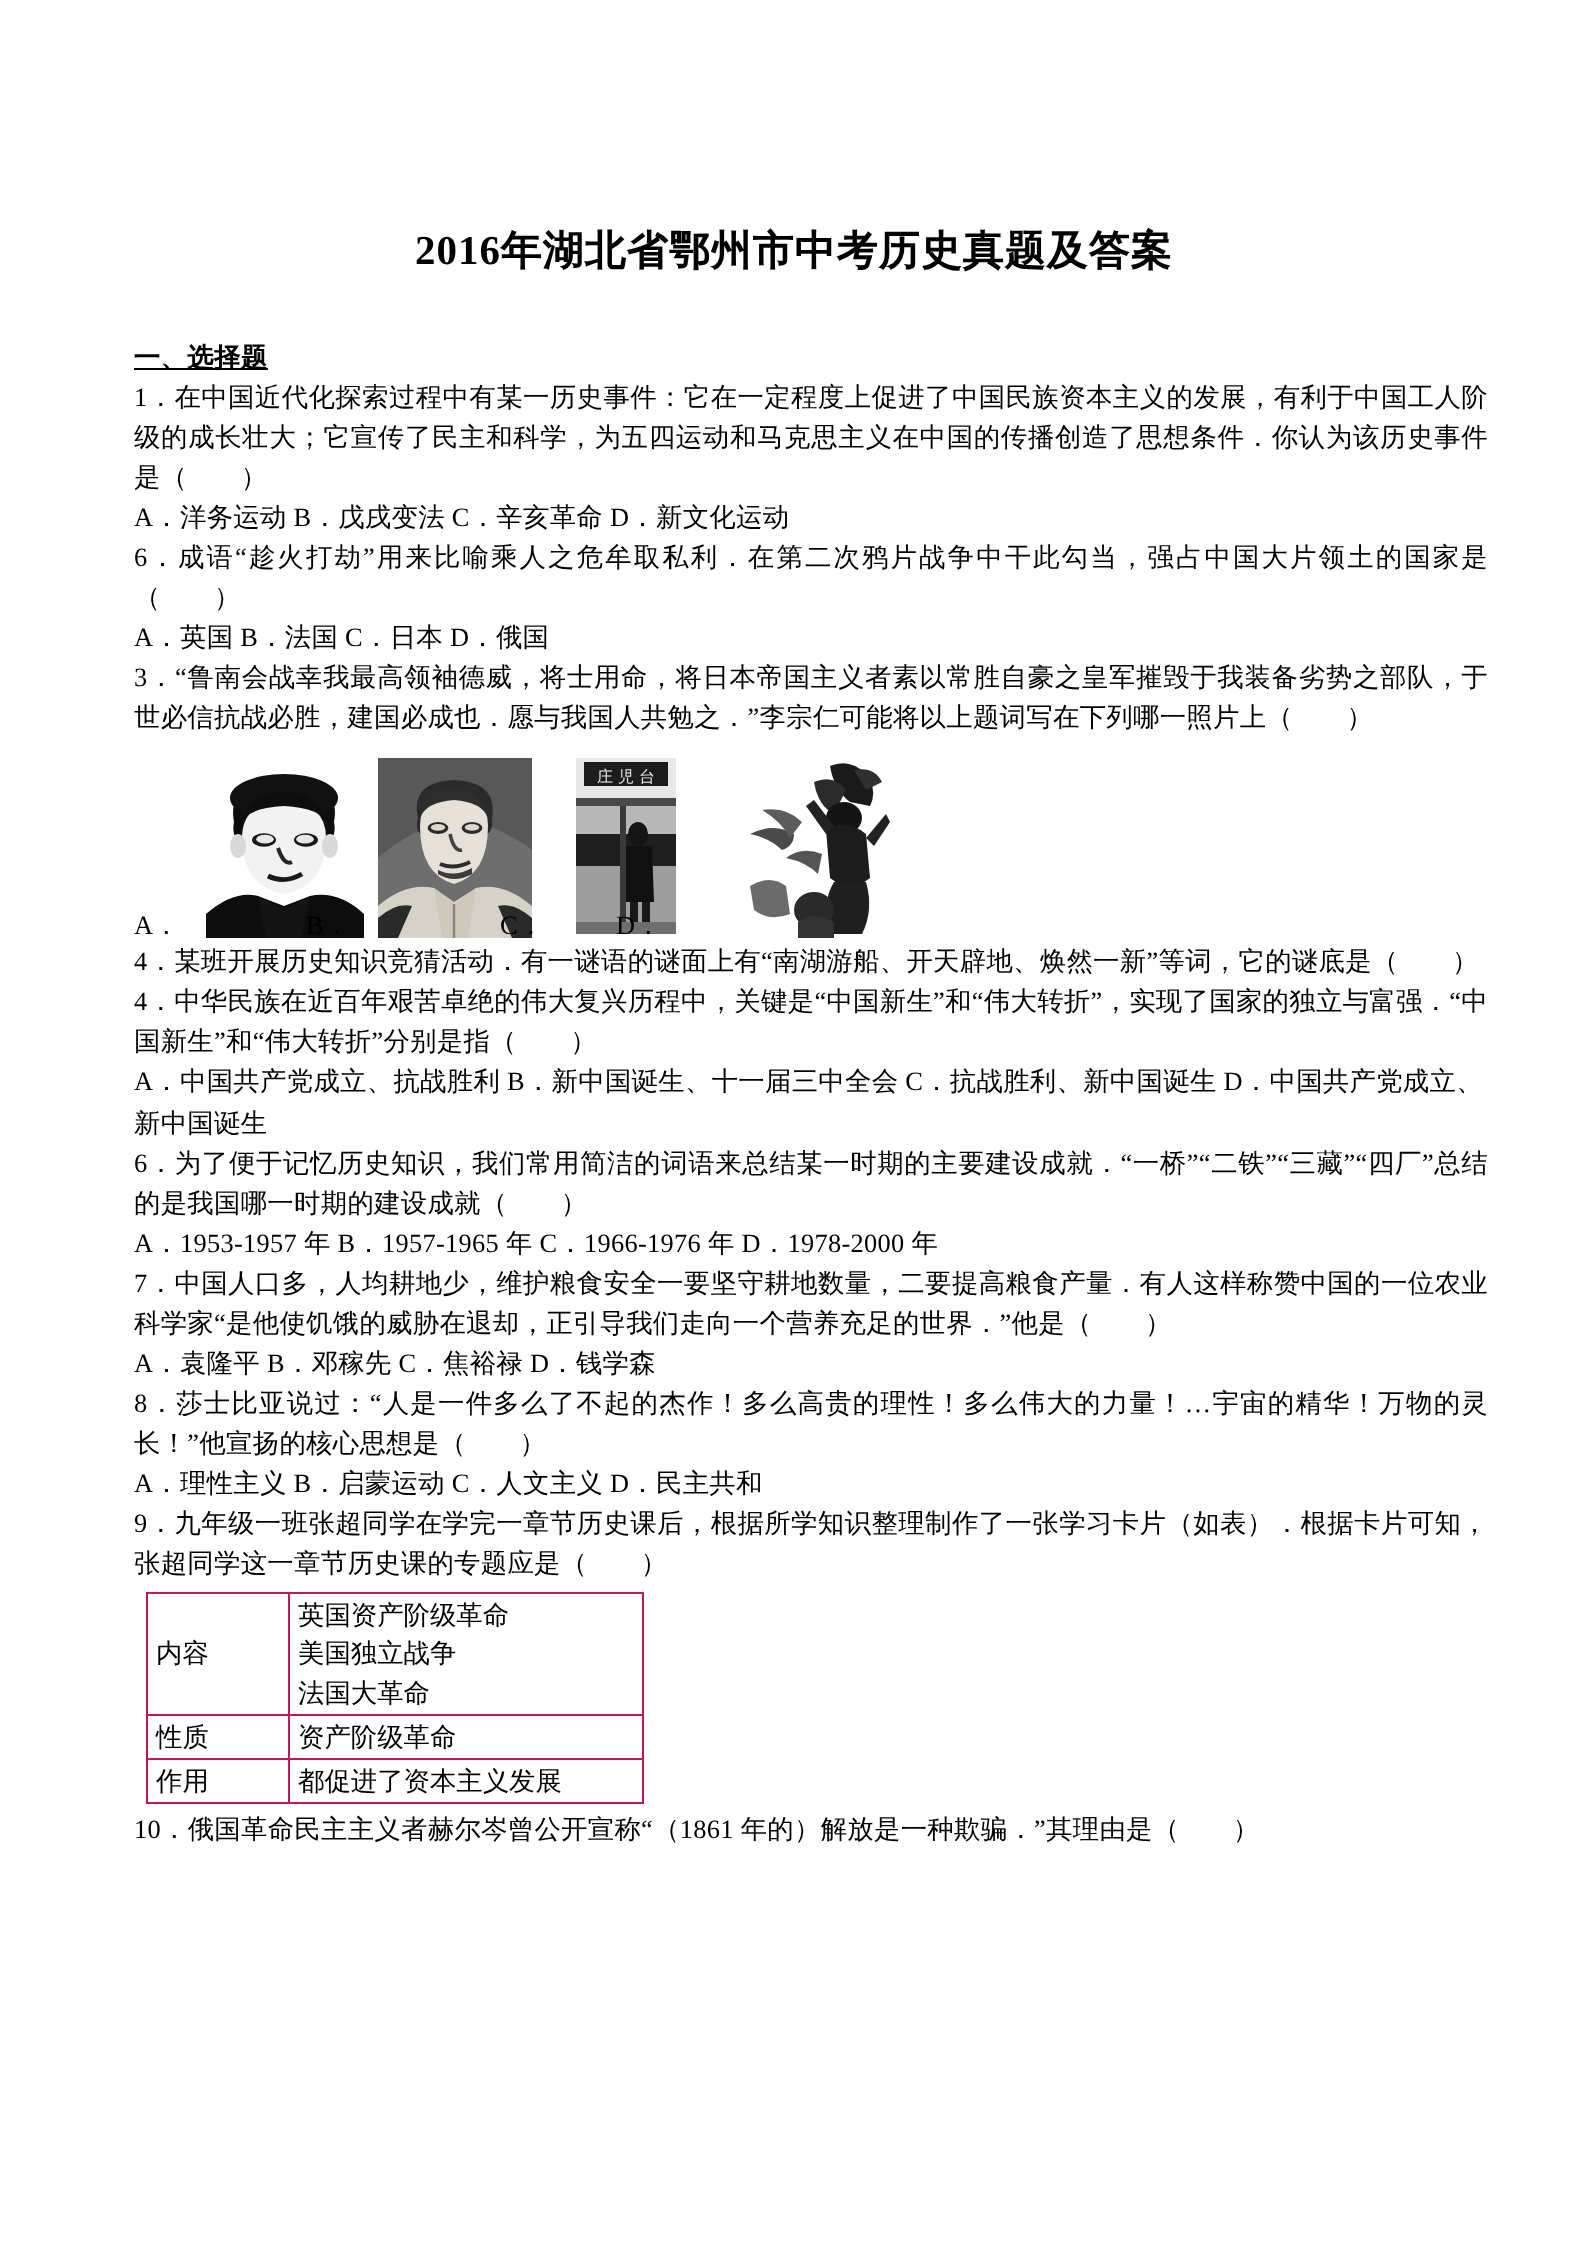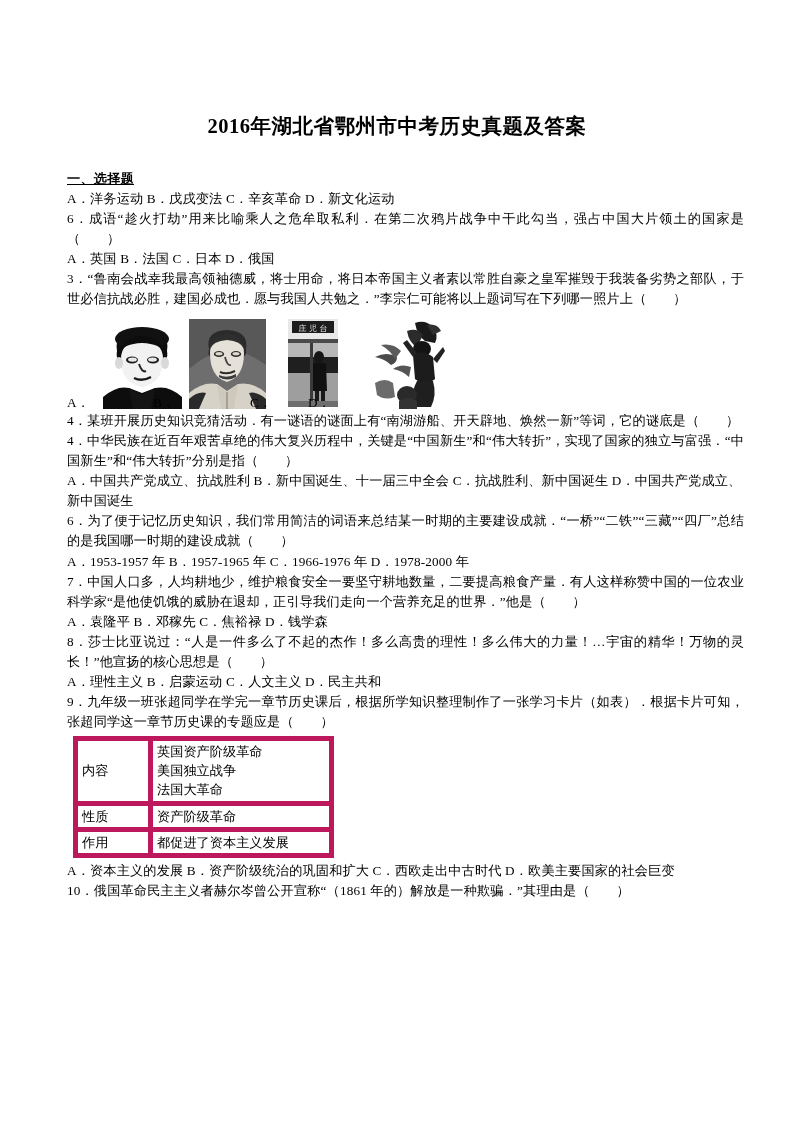--- a/index.html
+++ b/index.html
@@ -77,21 +77,21 @@
     bottom: 0;
     font-size: 13.2px;
     line-height: 1;
   }
   .card-table {
     border-collapse: collapse;
     margin: 4px 0 3px 6px;
     table-layout: fixed;
   }
   .card-table td {
-    border: 5px solid #be185d;
+    border: 1px solid #be185d;
     font-size: 13.2px;
     line-height: 1.45;
     padding: 1px 4px;
     vertical-align: middle;
   }
   .card-table td.k { width: 62px; }
   .card-table td.v { width: 168px; }
   .multi { white-space: pre-line; }
   svg { display: block; }
 </style>
@@ -101,20 +101,21 @@
 <div class="page">
 
   <div class="doc-title">2016年湖北省鄂州市中考历史真题及答案</div>
 
   <div class="body-area">
 
     <div>
       <span class="section-head">一、选择题</span>
     </div>
 
+    <p class="q">1．在中国近代化探索过程中有某一历史事件：它在一定程度上促进了中国民族资本主义的发展，有利于中国工人阶级的成长壮大；它宣传了民主和科学，为五四运动和马克思主义在中国的传播创造了思想条件．你认为该历史事件是（　　）</p>
     <p class="opts">A．洋务运动 B．戊戌变法 C．辛亥革命 D．新文化运动</p>
 
     <p class="q">6．成语“趁火打劫”用来比喻乘人之危牟取私利．在第二次鸦片战争中干此勾当，强占中国大片领土的国家是（　　）</p>
     <p class="opts">A．英国 B．法国 C．日本 D．俄国</p>
 
     <p class="q">3．“鲁南会战幸我最高领袖德威，将士用命，将日本帝国主义者素以常胜自豪之皇军摧毁于我装备劣势之部队，于世必信抗战必胜，建国必成也．愿与我国人共勉之．”李宗仁可能将以上题词写在下列哪一照片上（　　）</p>
 
     <div class="imgrow">
 
       <span class="imglabel" style="left:0px;">A．</span>
@@ -234,18 +235,17 @@
           <td class="k">性质</td>
           <td class="v">资产阶级革命</td>
         </tr>
         <tr>
           <td class="k">作用</td>
           <td class="v">都促进了资本主义发展</td>
         </tr>
       </tbody>
     </table>
 
-    <p class="opts">A．资本主义的发展 B．资产阶级统治的巩固和扩大 C．西欧走出中古时代 D．欧美主要国家的社会巨变</p>
 
     <p class="q">10．俄国革命民主主义者赫尔岑曾公开宣称“（1861 年的）解放是一种欺骗．”其理由是（　　）</p>
 
   </div>
 </div>
 
 </body></html>

